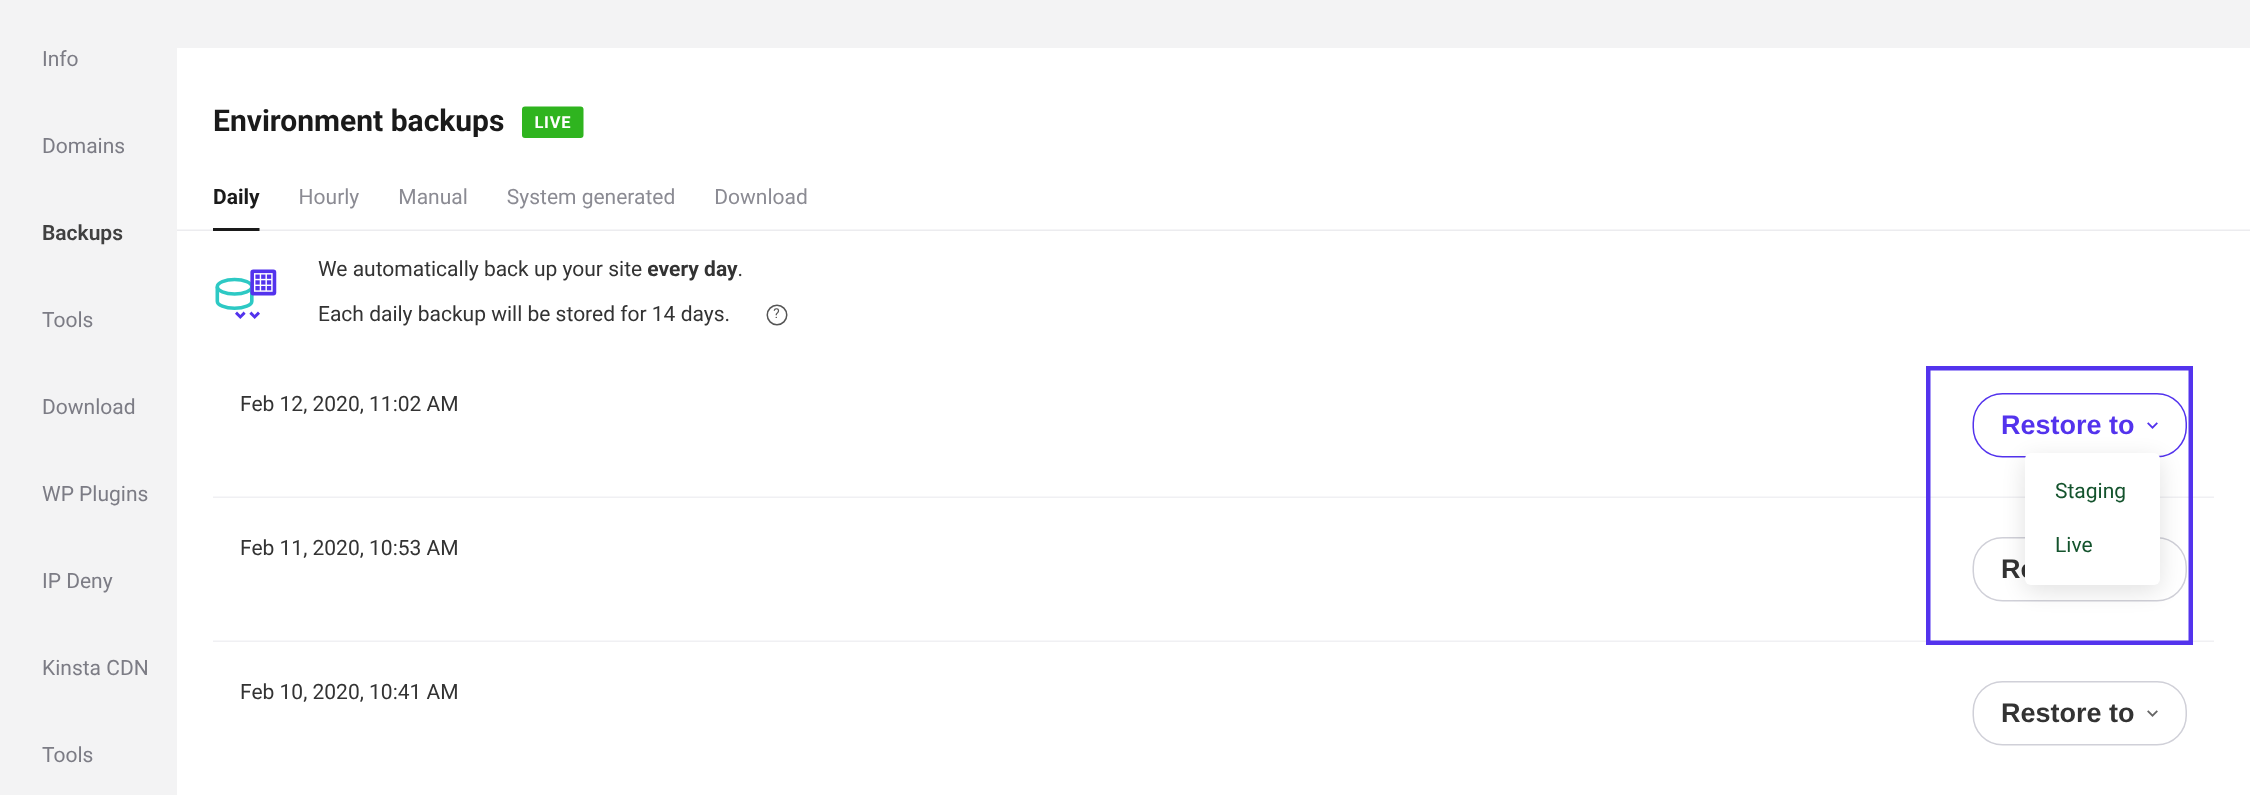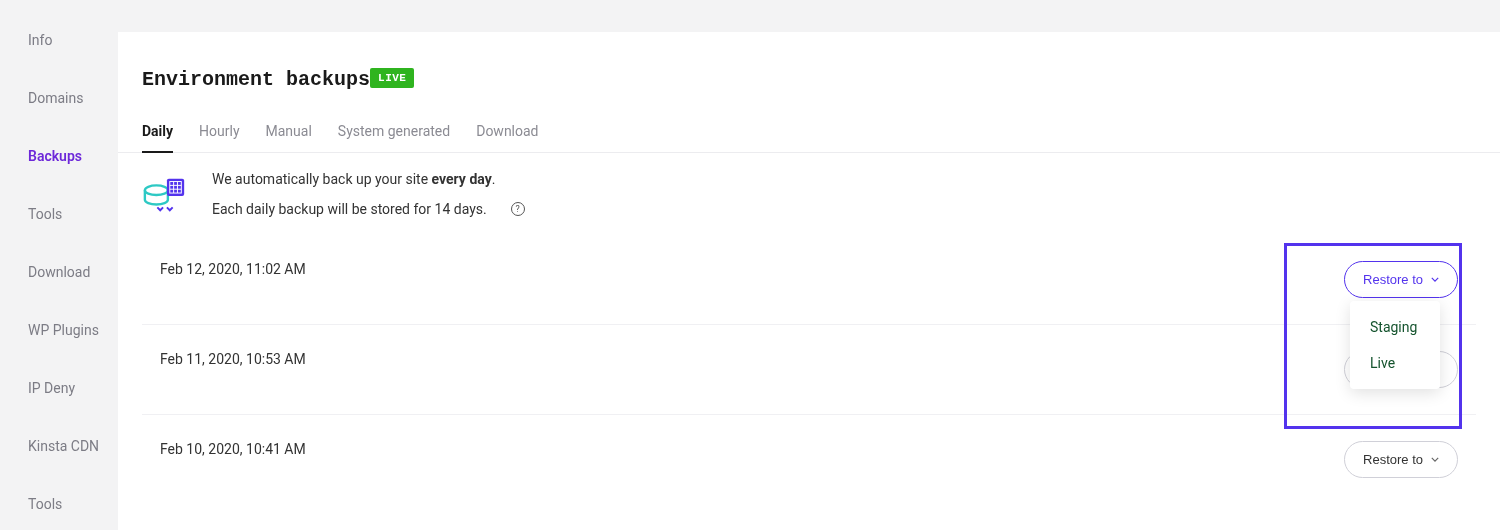--- a/index.html
+++ b/index.html
@@ -25,34 +25,34 @@
       display: flex;
       flex-direction: column;
       gap: 42px;
     }
     .sidebar-item {
       font-size: 14px;
       color: #7c7c85;
       cursor: pointer;
     }
     .sidebar-item.active {
-      color: #6d28d9;
+      color: #404040;
       font-weight: 600;
     }
     .main {
       flex: 1;
       background: #fff;
       margin-top: 32px;
       padding: 36px 0 0 0;
     }
     .page-header {
       display: flex;
-      align-items: flex-start;
+      align-items: flex-end;
+      gap: 12px;
       padding: 0 0 22px 24px;
-      font-family: Liberation Mono, monospace;
     }
     .page-title {
       font-size: 20px;
       font-weight: 700;
       color: #1a1a1a;
     }
     .live-badge {
       background: #2fb41f;
       color: #fff;
       font-size: 11px;
@@ -142,23 +142,23 @@
     }
     .row-date {
       font-size: 14px;
       color: #333;
     }
     .restore-btn {
       background: #fff;
       border: 1.5px solid #d0d0d8;
       border-radius: 20px;
       padding: 10px 18px;
-      font-size: 13px;
-      color: #333;
-      font-weight: 400;
+      font-size: 18px;
+      color: #333;
+      font-weight: 700;
       display: inline-flex;
       align-items: center;
       gap: 8px;
       cursor: pointer;
     }
     .restore-btn.primary {
       border-color: #5333ed;
       color: #5333ed;
     }
     .chevron-down {

